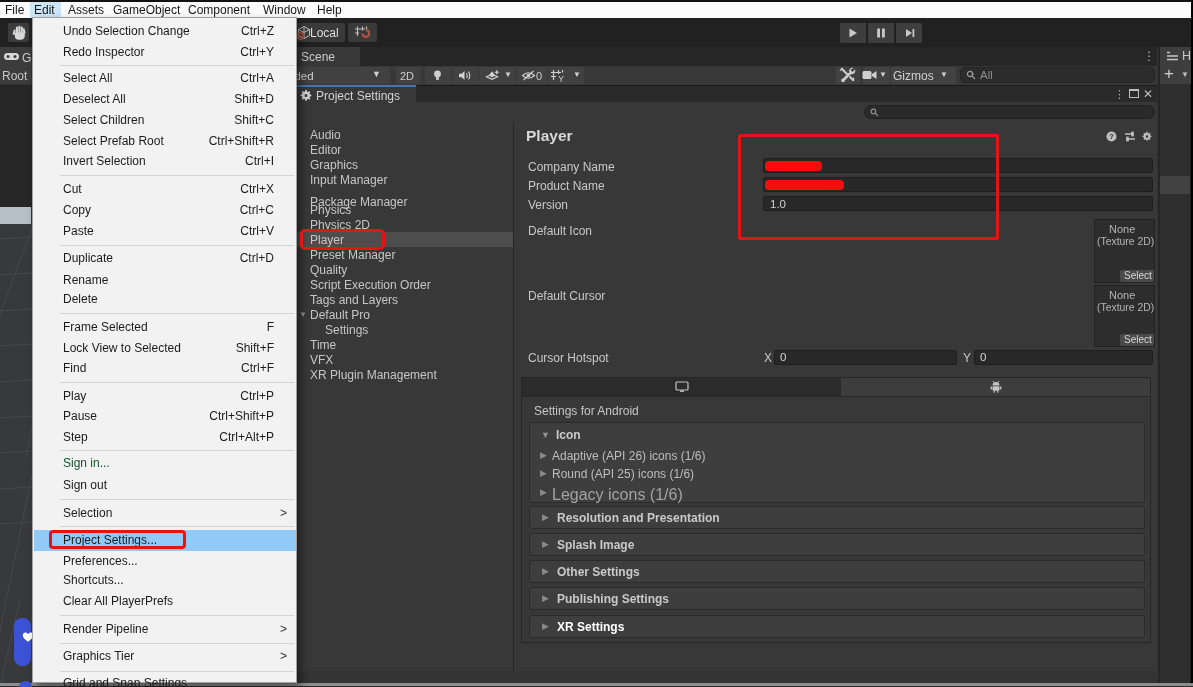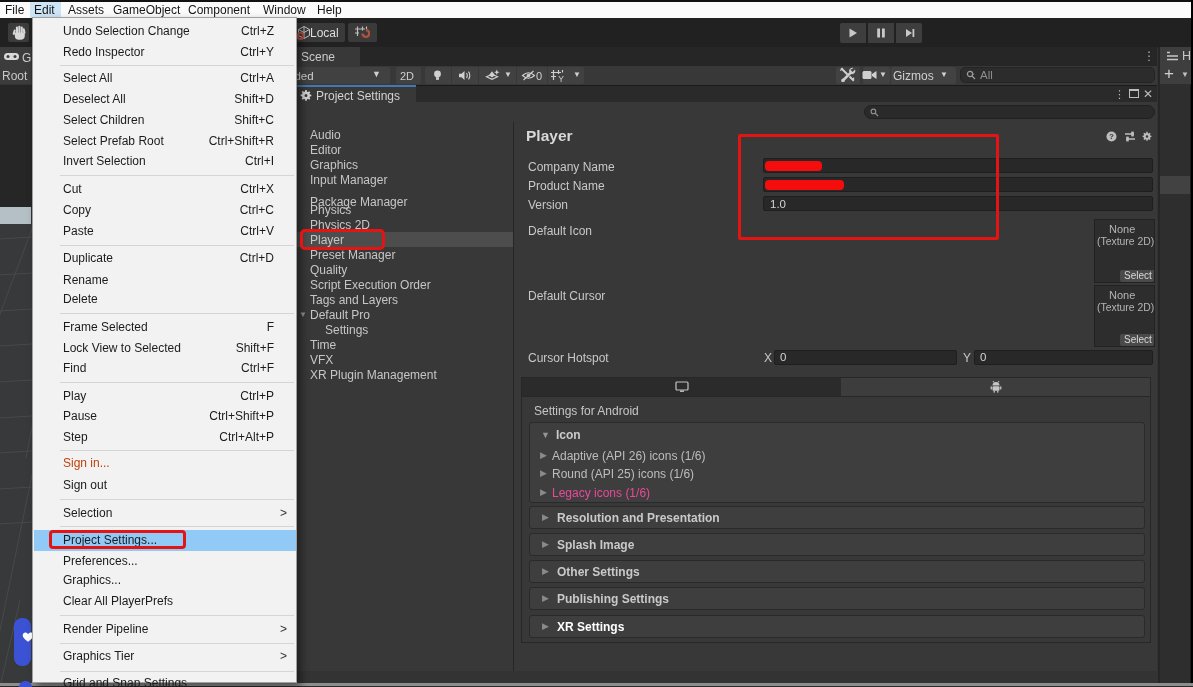--- a/index.html
+++ b/index.html
@@ -279,21 +279,21 @@
       <div class="txt" style="left:534px;top:404px;font-size:12px;color:#c6c6c6;">Settings for Android</div>
 
       <div class="ab" style="left:529px;top:422px;width:616px;height:81px;background:#3e3e3e;border:1px solid #2a2a2a;border-radius:3px;box-sizing:border-box;"></div>
       <div class="txt" style="left:541px;top:430px;font-size:9px;color:#949494;">▼</div>
       <div class="txt" style="left:556px;top:428px;font-size:12px;font-weight:bold;color:#cacaca;">Icon</div>
       <div class="txt" style="left:540px;top:450px;font-size:9px;color:#8a8a8a;">▶</div>
       <div class="txt" style="left:552px;top:449px;font-size:12px;color:#bdbdbd;">Adaptive (API 26) icons (1/6)</div>
       <div class="txt" style="left:540px;top:468px;font-size:9px;color:#8a8a8a;">▶</div>
       <div class="txt" style="left:552px;top:467px;font-size:12px;color:#bdbdbd;">Round (API 25) icons (1/6)</div>
       <div class="txt" style="left:540px;top:487px;font-size:9px;color:#8a8a8a;">▶</div>
-      <div class="txt" style="left:552px;top:486px;font-size:12px;color:#ec4899;">Legacy icons (1/6)</div>
+      <div class="txt" style="left:552px;top:486px;font-size:16px;color:#a3a3a3;">Legacy icons (1/6)</div>
 
       <div class="ab" style="left:529px;top:506px;width:616px;height:23px;background:#3e3e3e;border:1px solid #2a2a2a;border-radius:3px;box-sizing:border-box;"></div>
       <div class="txt" style="left:542px;top:512px;font-size:9px;color:#8a8a8a;">▶</div>
       <div class="txt" style="left:557px;top:511px;font-size:12px;font-weight:bold;color:#c9c9c9;">Resolution and Presentation</div>
       <div class="ab" style="left:529px;top:533px;width:616px;height:23px;background:#3e3e3e;border:1px solid #2a2a2a;border-radius:3px;box-sizing:border-box;"></div>
       <div class="txt" style="left:542px;top:539px;font-size:9px;color:#8a8a8a;">▶</div>
       <div class="txt" style="left:557px;top:538px;font-size:12px;font-weight:bold;color:#c9c9c9;">Splash Image</div>
       <div class="ab" style="left:529px;top:560px;width:616px;height:23px;background:#3e3e3e;border:1px solid #2a2a2a;border-radius:3px;box-sizing:border-box;"></div>
       <div class="txt" style="left:542px;top:566px;font-size:9px;color:#8a8a8a;">▶</div>
       <div class="txt" style="left:557px;top:565px;font-size:12px;font-weight:bold;color:#c9c9c9;">Other Settings</div>
@@ -383,41 +383,41 @@
       </div>
     <div class="mi" style="top:388px;">
         <span class="lb">Pause</span>
         <span class="sc">Ctrl+Shift+P</span>
       </div>
     <div class="mi" style="top:409px;">
         <span class="lb">Step</span>
         <span class="sc">Ctrl+Alt+P</span>
       </div>
     <div class="sep" style="top:432px;"></div>
-    <div class="mi" style="top:435px;color:#c2410c;">
+    <div class="mi" style="top:435px;color:#14532d;">
         <span class="lb">Sign in...</span>
       </div>
     <div class="mi" style="top:457px;">
         <span class="lb">Sign out</span>
       </div>
     <div class="sep" style="top:481px;"></div>
     <div class="mi" style="top:485px;">
         <span class="lb">Selection</span>
         <span class="ar">&gt;</span>
       </div>
     <div class="sep" style="top:508px;"></div>
     <div class="ab" style="left:1px;top:512px;width:262px;height:21px;background:#91c9f7;"></div>
     <div class="mi" style="top:512px;">
         <span class="lb">Project Settings...</span>
       </div>
     <div class="mi" style="top:533px;">
         <span class="lb">Preferences...</span>
       </div>
     <div class="mi" style="top:552px;">
-        <span class="lb">Graphics...</span>
+        <span class="lb">Shortcuts...</span>
       </div>
     <div class="mi" style="top:573px;">
         <span class="lb">Clear All PlayerPrefs</span>
       </div>
     <div class="sep" style="top:597px;"></div>
     <div class="mi" style="top:601px;">
         <span class="lb">Render Pipeline</span>
         <span class="ar">&gt;</span>
       </div>
     <div class="sep" style="top:625px;"></div>

